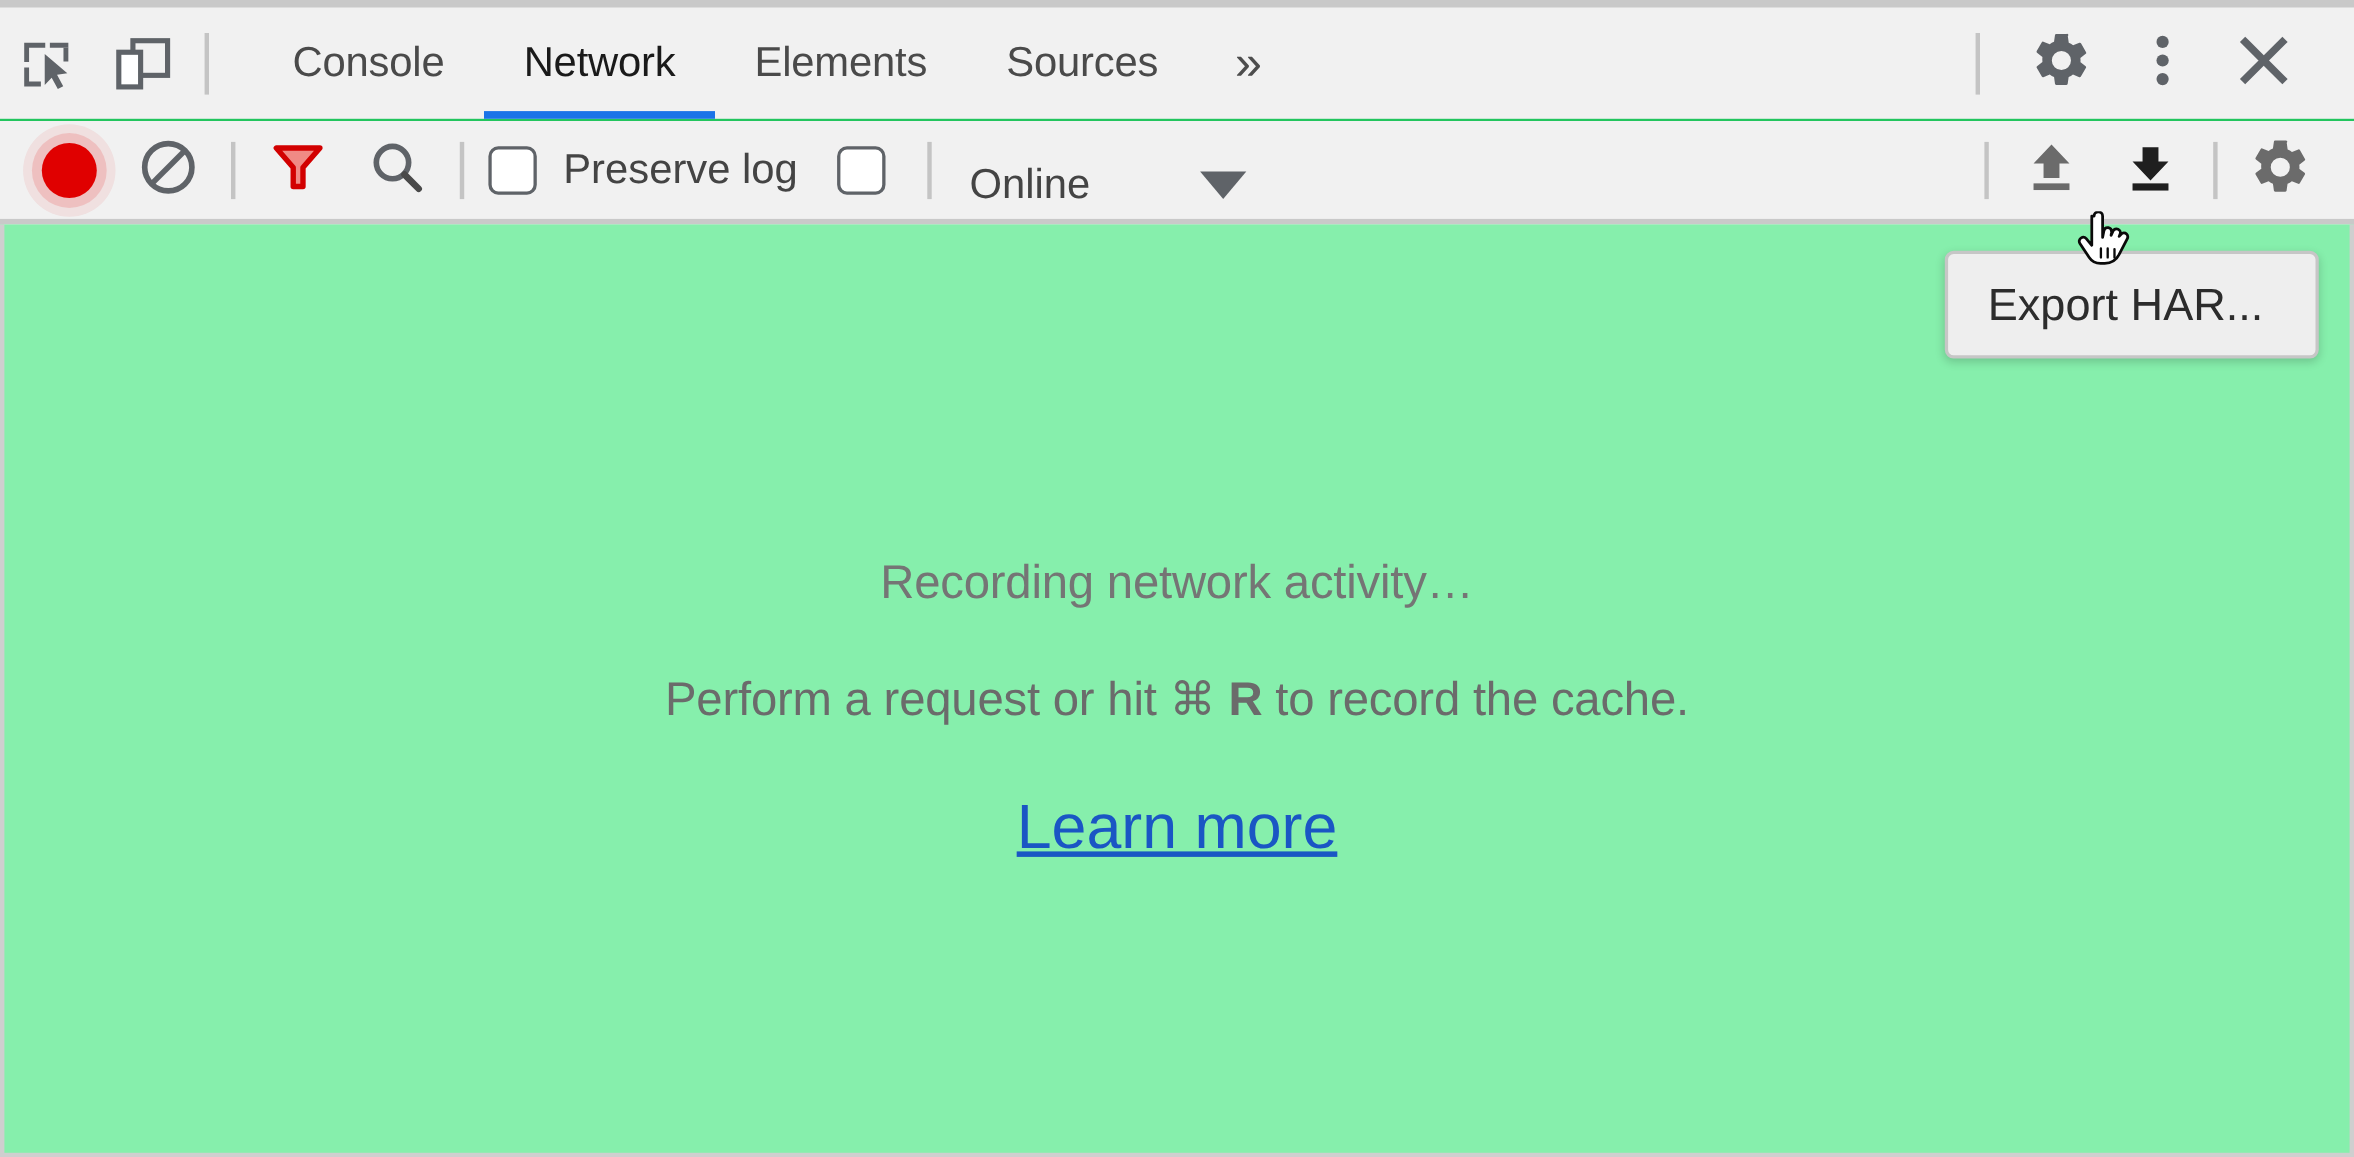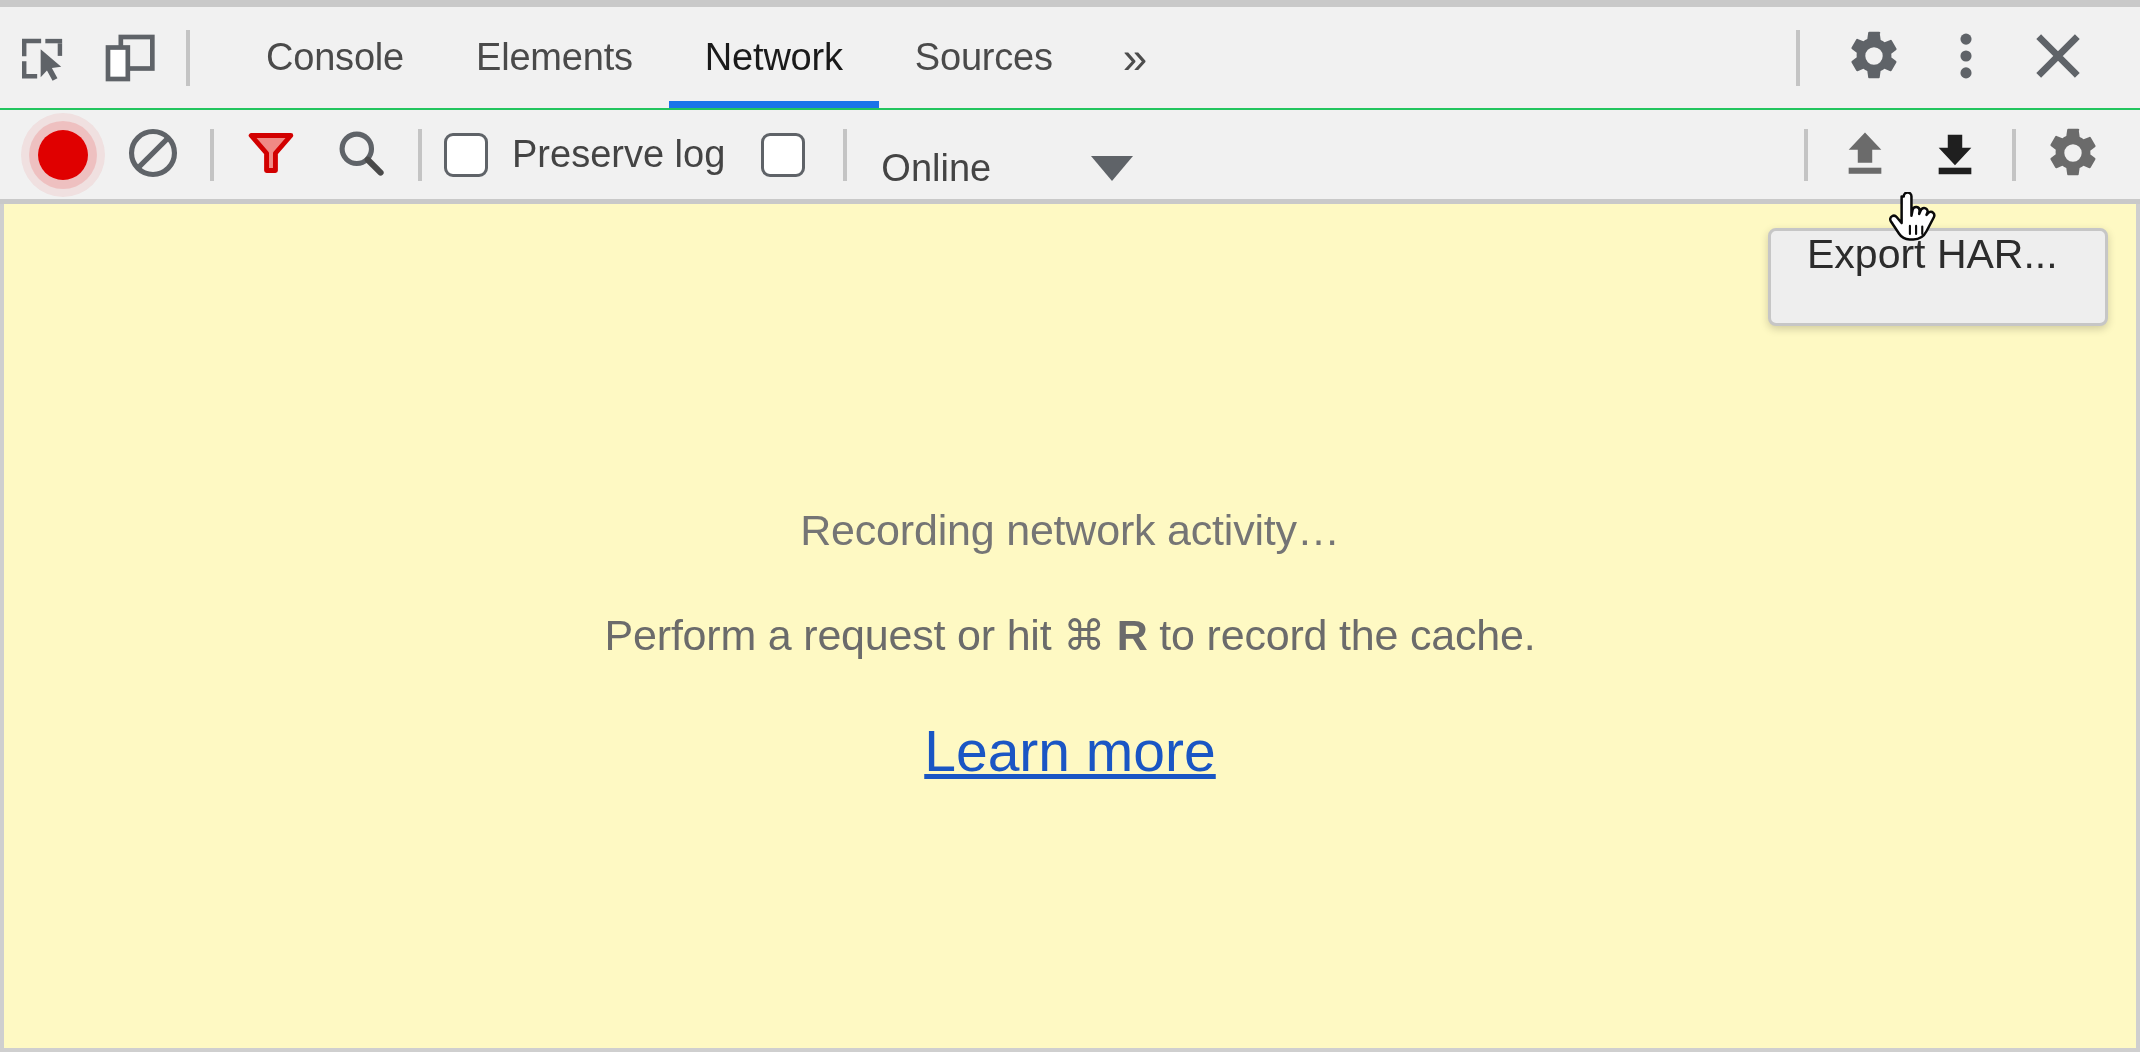--- a/index.html
+++ b/index.html
@@ -196,21 +196,21 @@
     margin-left: auto;
     display: flex;
     align-items: center;
     padding-right: 22px;
   }
 
   
   .content {
     position: relative;
     flex: 1 1 auto;
-    background: #fef9c3;
+    background: #86efac;
     border: 4px solid #cfcfcf;
     border-top: none;
     box-sizing: border-box;
     display: flex;
     flex-direction: column;
     align-items: center;
     justify-content: flex-start;
   }
 
   .empty-state {
@@ -244,20 +244,21 @@
     position: absolute;
     left: 1768px;
     top: 228px;
     width: 340px;
     height: 98px;
     background: #eeeeee;
     border: 3px solid #c6c6c6;
     border-radius: 8px;
     box-shadow: 0 3px 9px rgba(0,0,0,0.18);
     display: flex;
+    align-items: center;
     box-sizing: border-box;
     padding-left: 36px;
     z-index: 40;
   }
   .tooltip-text {
     font-size: 41px;
     color: #2c2c2c;
     white-space: nowrap;
   }
 
@@ -299,25 +300,25 @@
         </svg>
       </span>
     </div>
 
     <div class="vsep"></div>
 
     <div class="tabs">
       <div class="tab">
         <span>Console</span>
       </div>
+      <div class="tab active">
+        <span>Network</span>
+      </div>
       <div class="tab">
         <span>Elements</span>
-      </div>
-      <div class="tab active">
-        <span>Network</span>
       </div>
       <div class="tab">
         <span>Sources</span>
       </div>
       <div class="tab-more">
         <span>»</span>
       </div>
     </div>
 
     <div class="tabbar-right">

